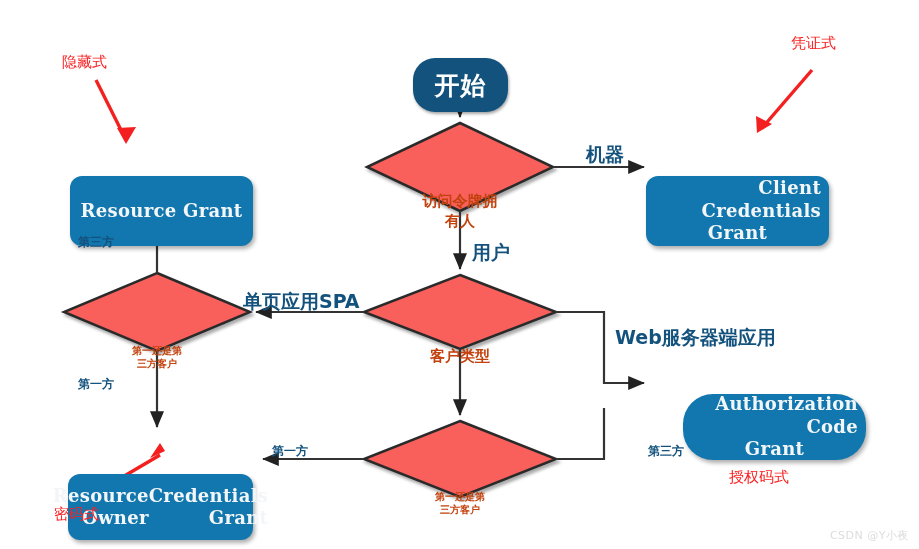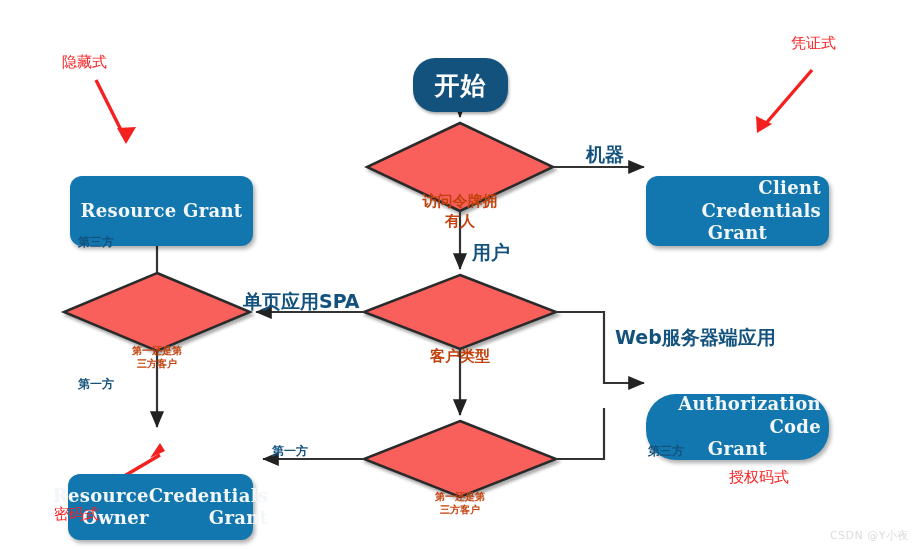--- a/index.html
+++ b/index.html
@@ -179,21 +179,21 @@
 
   <div class="node grant-node" style="left:70px; top:132px; width:183px; height:70px;">
     <span>Resource Grant</span>
   </div>
 
   <div class="node grant-node" style="left:646px; top:132px; width:183px; height:70px; flex-direction:column;">
     <span>Client Credentials</span>
     <span>Grant</span>
   </div>
 
-  <div class="node grant-node" style="left:646px; top:350px; width:183px; height:66px; flex-direction:column;border-radius:30px;">
+  <div class="node grant-node" style="left:683px; top:350px; width:183px; height:66px; flex-direction:column;border-radius:30px;">
     <span>Authorization Code</span>
     <span>Grant</span>
   </div>
 
   <div class="node grant-node" style="left:68px; top:430px; width:185px; height:66px; flex-direction:row;">
     <span>Resource Owner</span>
     <span>Credentials Grant</span>
   </div>
 
   <div class="node decision" style="left:392px; top:143px; width:136px; height:48px; flex-direction:column;">

